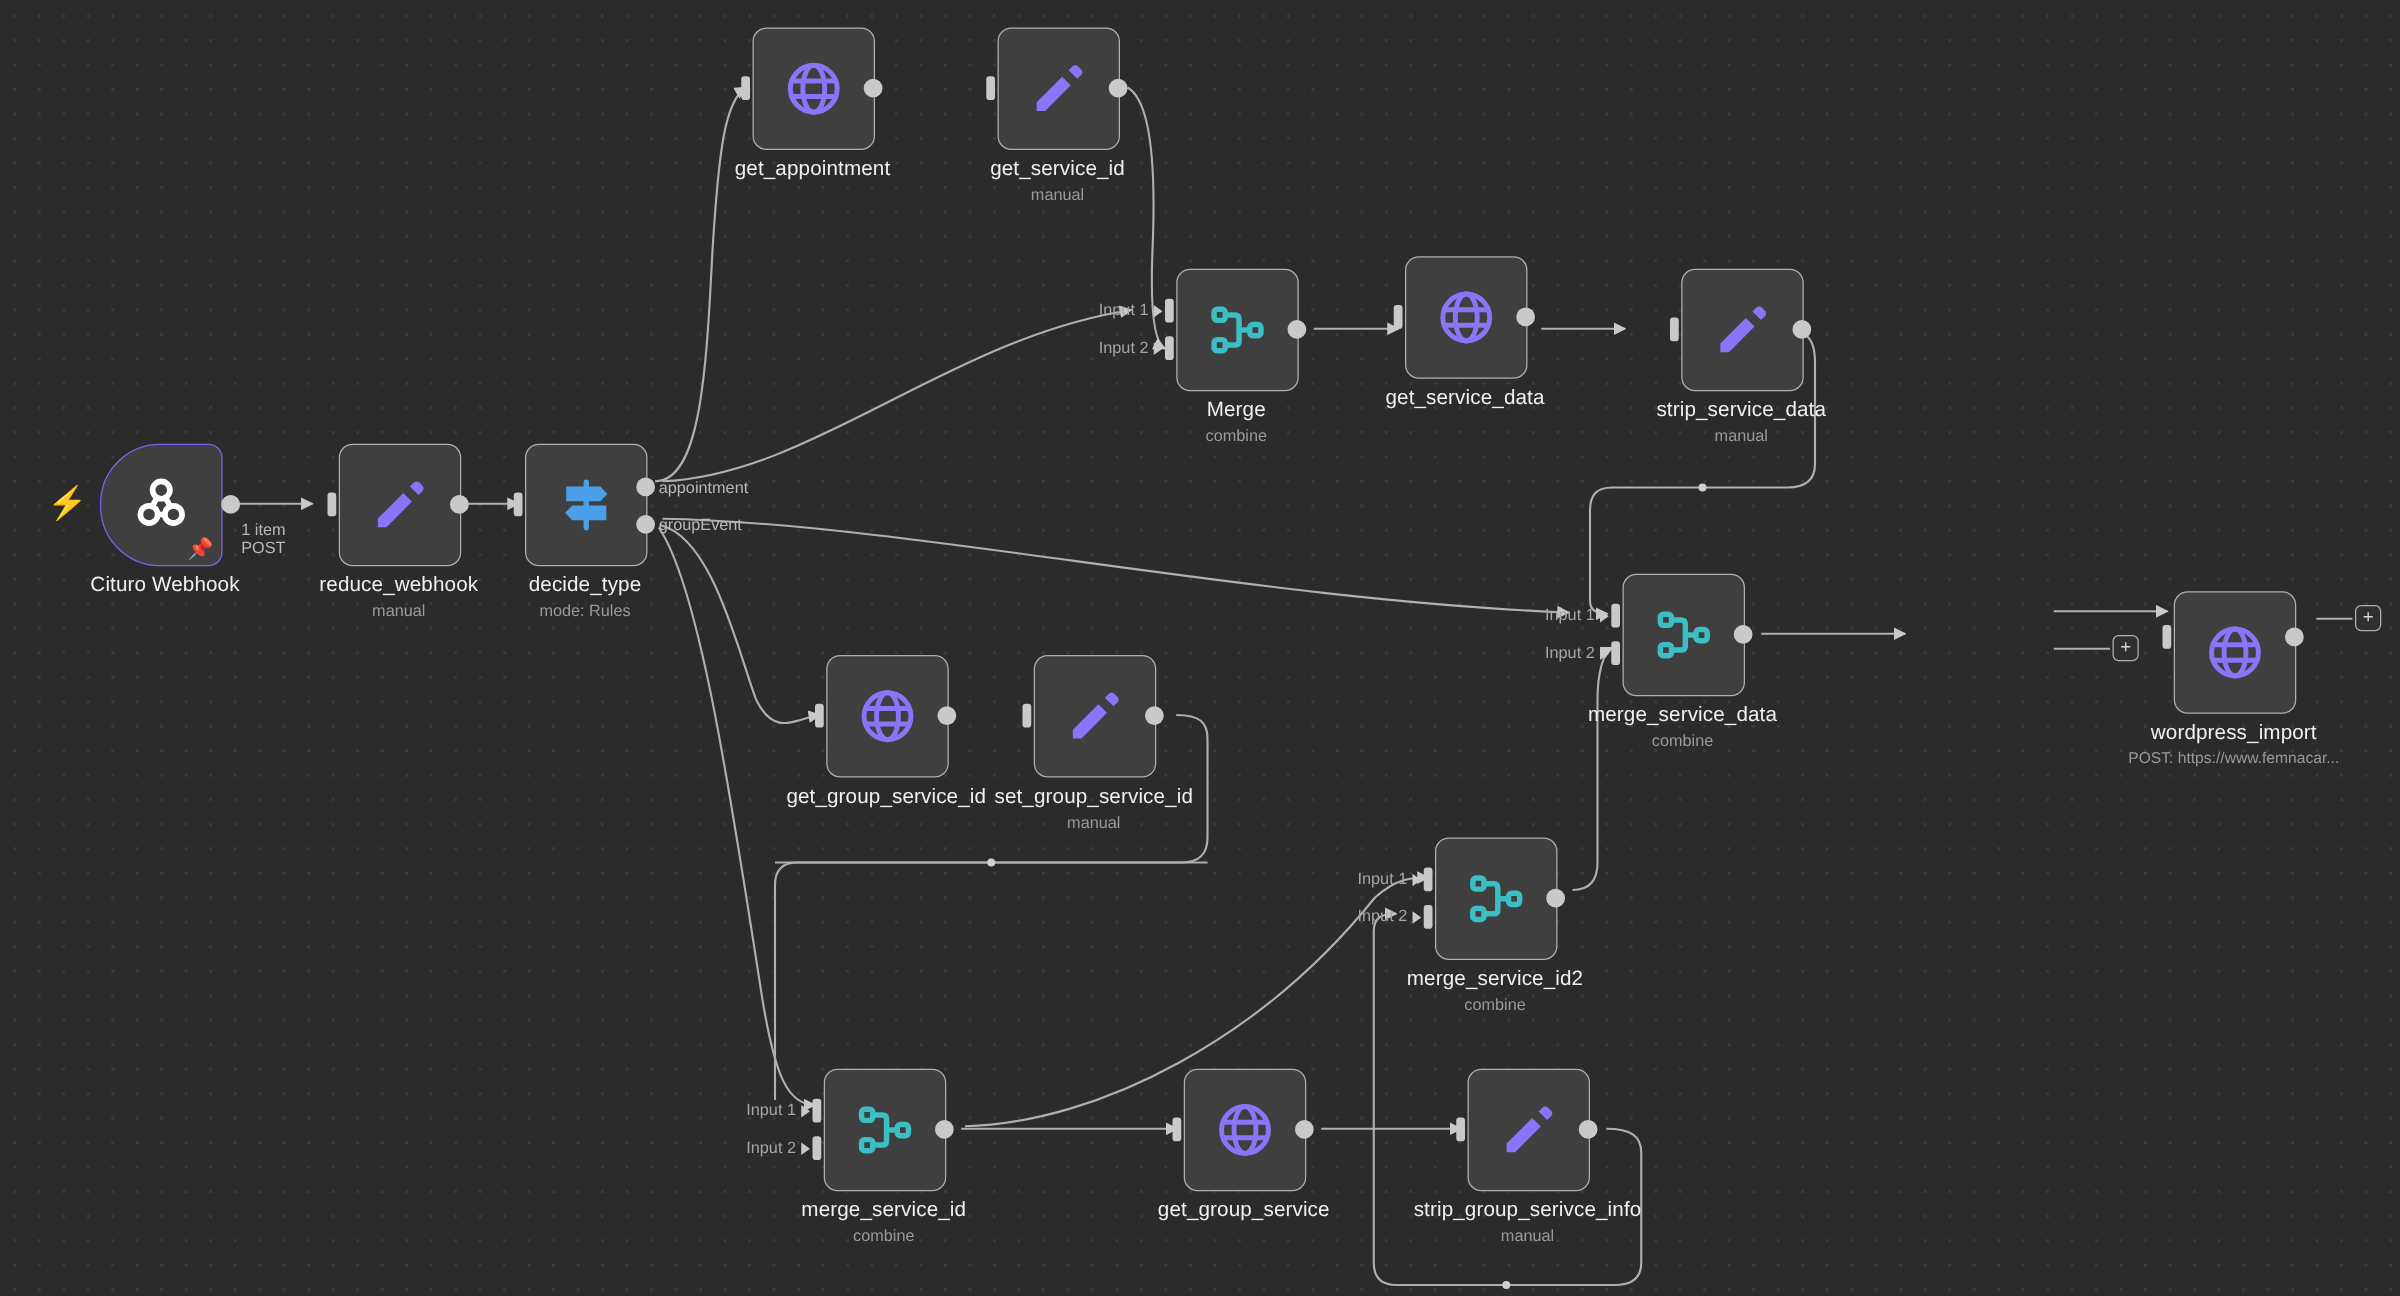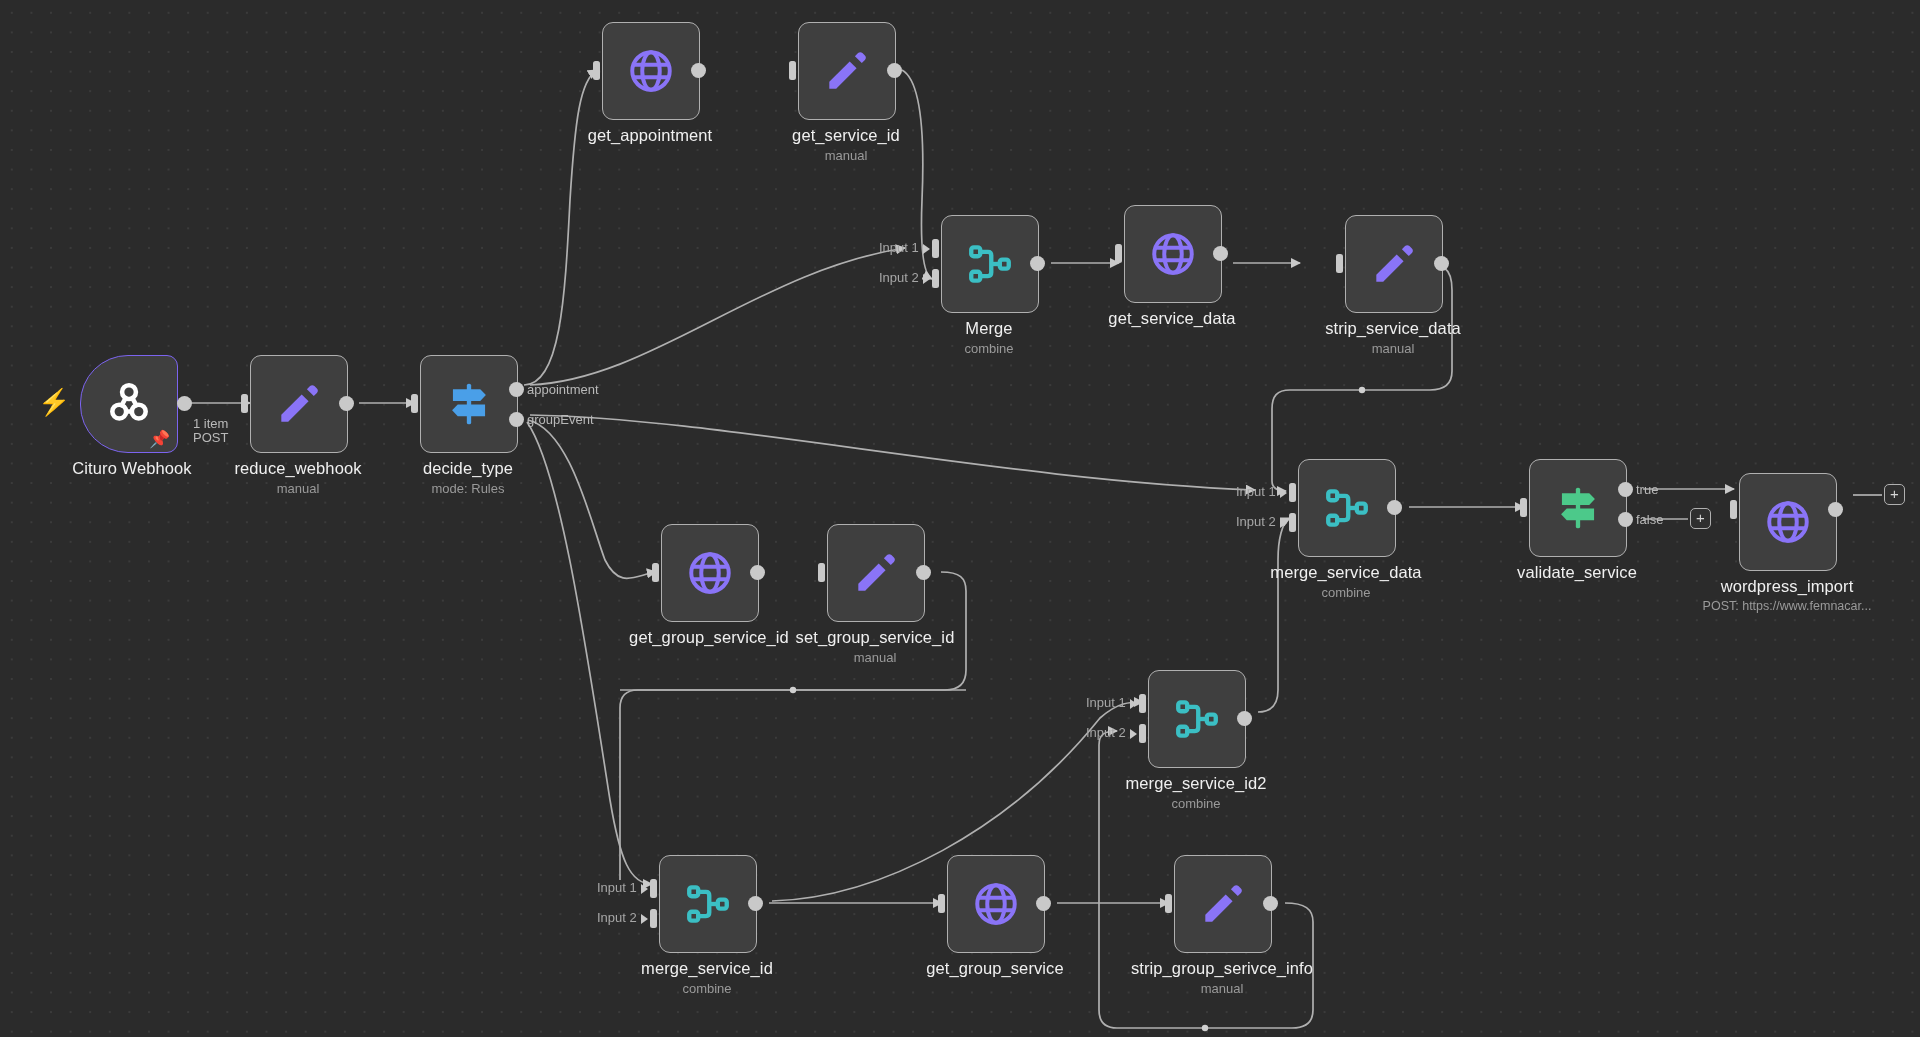--- a/index.html
+++ b/index.html
@@ -216,21 +216,21 @@
       <span class="pin">📌</span>
     </div>
     <div class="port-out" style="left:97px;top:41px;"></div>
     <div class="node-label" style="left:52px;">Cituro Webhook</div>
   </div>
   <div class="edge-label" style="left:193px;top:372px;margin-top:45px;">
     <div>1 item</div>
     <div>POST</div>
   </div>
 
-  <div class="node" style="left:250px;top:355px;width:96px;height:108px;">
+  <div class="node" style="left:271px;top:355px;width:96px;height:108px;">
     <div class="node-box" style="left:0;top:0;">
       <svg class="icon-svg" width="50" height="50" viewBox="0 0 24 24" fill="#8a74f7">
         <path d="M3.5 17.2 L3.5 20.5 L6.8 20.5 L16.6 10.7 L13.3 7.4 Z"></path>
         <path d="M19.1 8.2 L20.6 6.7 C21.2 6.1 21.2 5.2 20.6 4.6 L19.4 3.4 C18.8 2.8 17.9 2.8 17.3 3.4 L15.8 4.9 Z"></path>
       </svg>
     </div>
     <div class="port-in" style="left:-9px;top:39px;"></div>
     <div class="port-out" style="left:89px;top:41px;"></div>
     <div class="node-label">reduce_webhook</div>
     <div class="node-sub">manual</div>
@@ -369,35 +369,20 @@
     <div class="port-in" style="left:-9px;top:54px;"></div>
     <div class="port-arrow" style="left:-18px;top:29px;"></div>
     <div class="port-arrow" style="left:-18px;top:59px;"></div>
     <div class="port-label" style="left:-62px;top:25px;">Input 1</div>
     <div class="port-label" style="left:-62px;top:55px;">Input 2</div>
     <div class="port-out" style="left:89px;top:41px;"></div>
     <div class="node-label">merge_service_data</div>
     <div class="node-sub">combine</div>
   </div>
 
-  <div class="node" style="left:1529px;top:459px;width:96px;height:96px;">
-    <div class="node-box" style="left:0;top:0;">
-      <svg class="icon-svg" width="52" height="52" viewBox="0 0 24 24" fill="#4cc98a">
-        <rect x="11" y="2.6" width="2" height="18.8" rx="0.9"></rect>
-        <path d="M4.6 5.2 H17.2 L19.8 7.9 L17.2 10.6 H4.6 Z"></path>
-        <path d="M19.4 12.2 H6.8 L4.2 14.9 L6.8 17.6 H19.4 Z"></path>
-      </svg>
-    </div>
-    <div class="port-in" style="left:-9px;top:39px;"></div>
-    <div class="port-out" style="left:89px;top:23px;"></div>
-    <div class="port-out" style="left:89px;top:53px;"></div>
-    <div class="port-label out" style="left:107px;top:23px;">true</div>
-    <div class="port-label out" style="left:107px;top:53px;">false</div>
-    <div class="node-label">validate_service</div>
-  </div>
 
   <div class="node" style="left:1739px;top:459px;width:96px;height:96px;margin-top:14px;">
     <div class="node-box" style="left:0;top:0;">
       <svg class="icon-svg" width="50" height="50" viewBox="0 0 24 24" fill="none" stroke="#8a74f7" stroke-width="1.9">
         <circle cx="12" cy="12" r="9"></circle>
         <ellipse cx="12" cy="12" rx="4.2" ry="9"></ellipse>
         <path d="M3.3 9 H20.7"></path>
         <path d="M3.3 15 H20.7"></path>
       </svg>
     </div>

